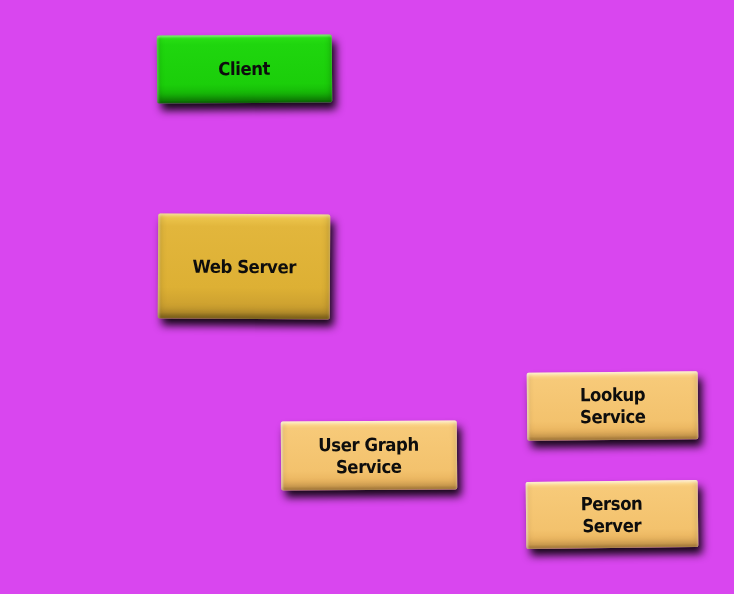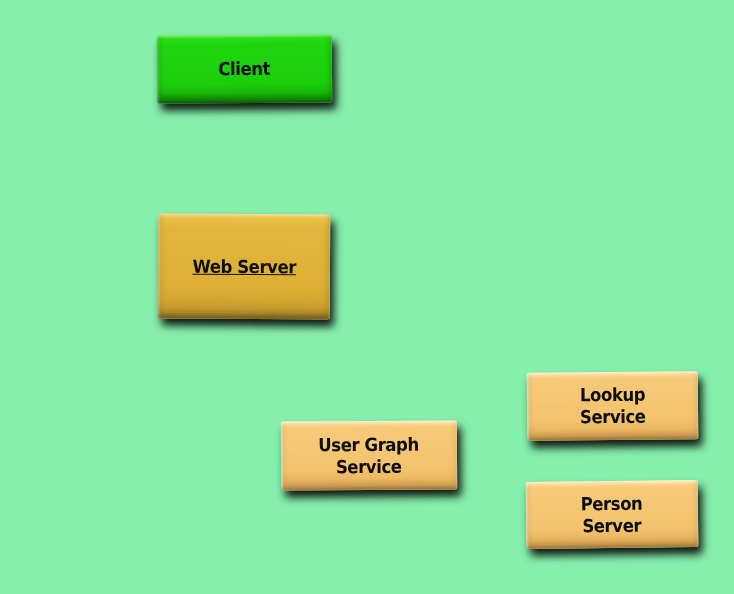--- a/index.html
+++ b/index.html
@@ -4,21 +4,21 @@
 <style>
   html, body {
     margin: 0;
     padding: 0;
     background: #000000;
   }
   .canvas {
     position: relative;
     width: 734px;
     height: 594px;
-    background: #86efac;
+    background: #d946ef;
     overflow: hidden;
     font-family: "DejaVu Sans", "Liberation Sans", sans-serif;
   }
   .node {
     position: absolute;
     display: flex;
     align-items: center;
     justify-content: center;
     text-align: center;
     font-weight: bold;
@@ -42,21 +42,20 @@
       inset 0 -5px 7px rgba(0,0,0,0.35),
       4px 7px 9px rgba(0,0,0,0.9);
   }
   .fill-gold {
     background: linear-gradient(180deg, #f0ca52 0%, #e2b63c 12%, #ddb034 70%, #c79b2e 94%, #9a7720 100%);
     box-shadow:
       inset 0 2px 3px rgba(255,255,255,0.4),
       inset 2px 0 2px rgba(255,255,255,0.2),
       inset 0 -6px 8px rgba(0,0,0,0.28),
       4px 7px 9px rgba(0,0,0,0.9);
-    text-decoration: underline;
   }
   .fill-tan {
     background: linear-gradient(180deg, #ffdf97 0%, #f7ca79 10%, #f3c26d 72%, #e6af59 94%, #c08a3e 100%);
     box-shadow:
       inset 0 2px 3px rgba(255,255,255,0.55),
       inset 2px 0 2px rgba(255,255,255,0.3),
       inset 0 -5px 7px rgba(0,0,0,0.22),
       4px 7px 9px rgba(0,0,0,0.9);
   }
   

